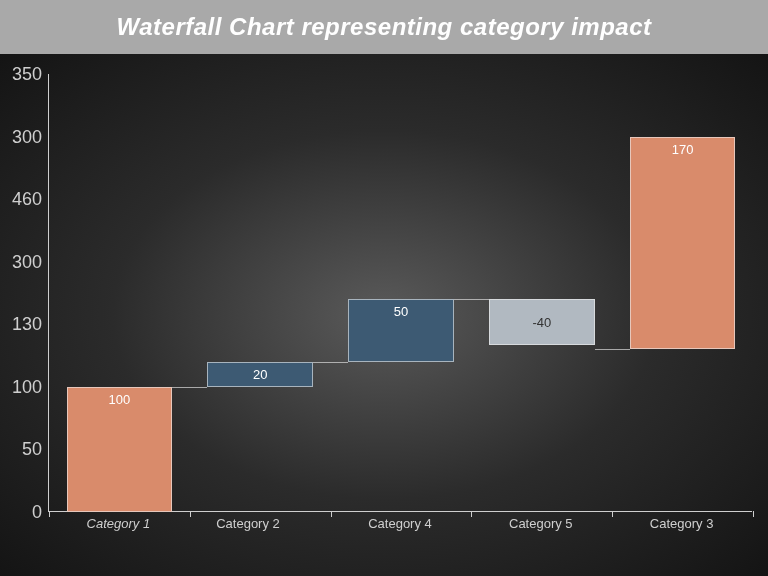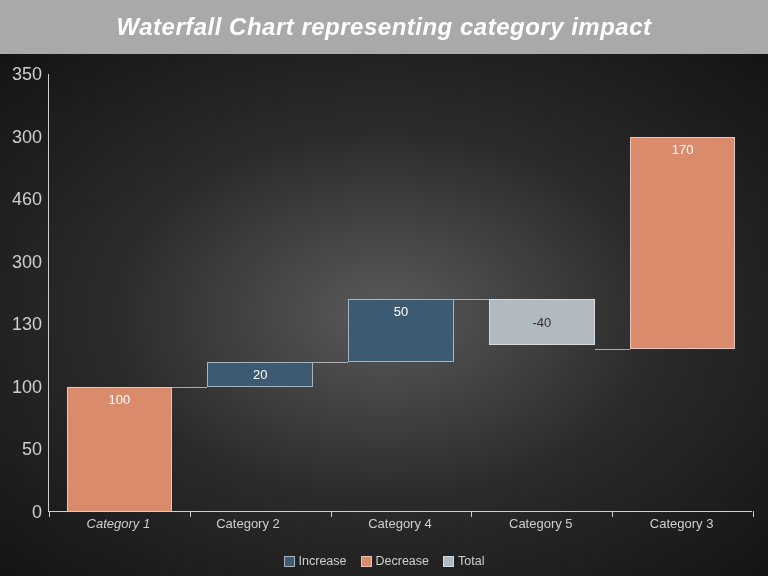--- a/index.html
+++ b/index.html
@@ -163,28 +163,14 @@
   </div>
 
   <div id="xticks">
       <div class="xtick" style="left: 118.4px; font-style: italic;">Category 1</div>
       <div class="xtick" style="left: 248px;">Category 2</div>
       <div class="xtick" style="left: 400px;">Category 4</div>
       <div class="xtick" style="left: 540.8px;">Category 5</div>
       <div class="xtick" style="left: 681.6px;">Category 3</div>
     </div>
 
-  <div class="legend">
-    <div class="legend-item">
-      <span class="swatch" id="sw-inc" style="background: rgb(61, 90, 115);"></span>
-      <span>Increase</span>
-    </div>
-    <div class="legend-item">
-      <span class="swatch" id="sw-dec" style="background: rgb(217, 139, 107);"></span>
-      <span>Decrease</span>
-    </div>
-    <div class="legend-item">
-      <span class="swatch" id="sw-tot" style="background: rgb(177, 185, 193);"></span>
-      <span>Total</span>
-    </div>
-  </div>
 
 </div>
 
 </body></html>

